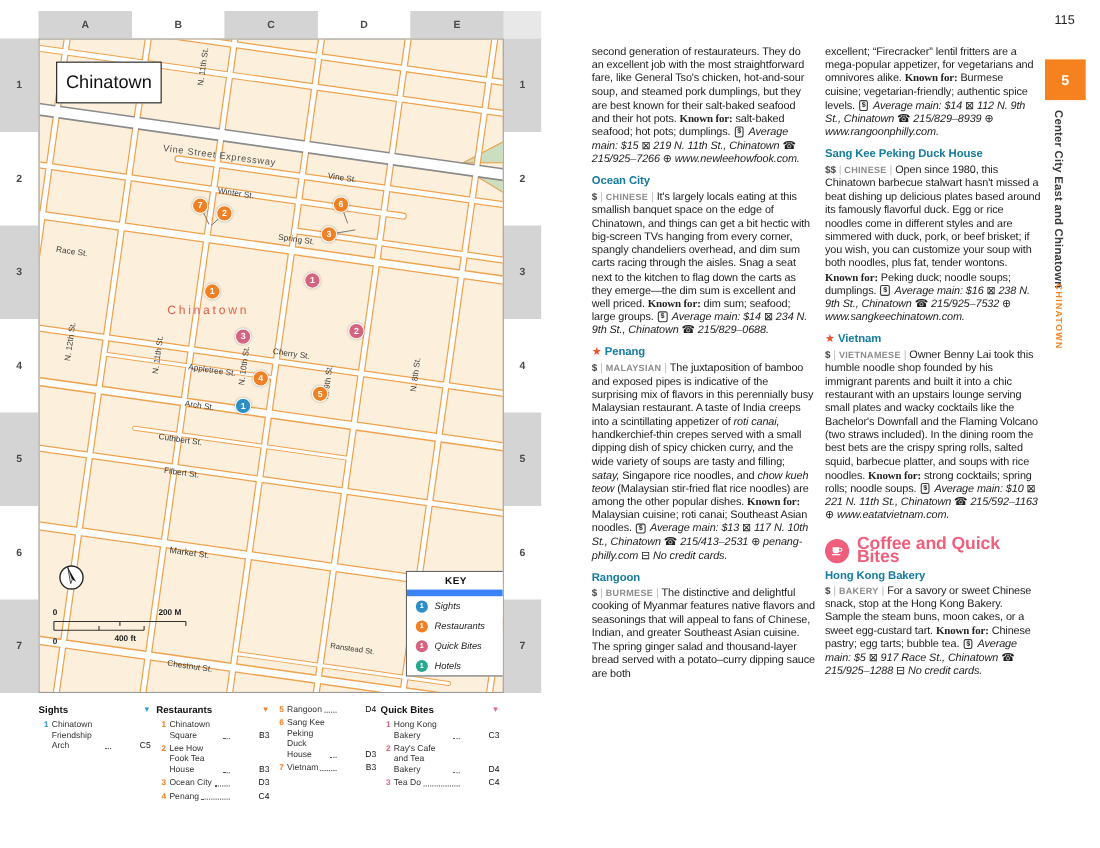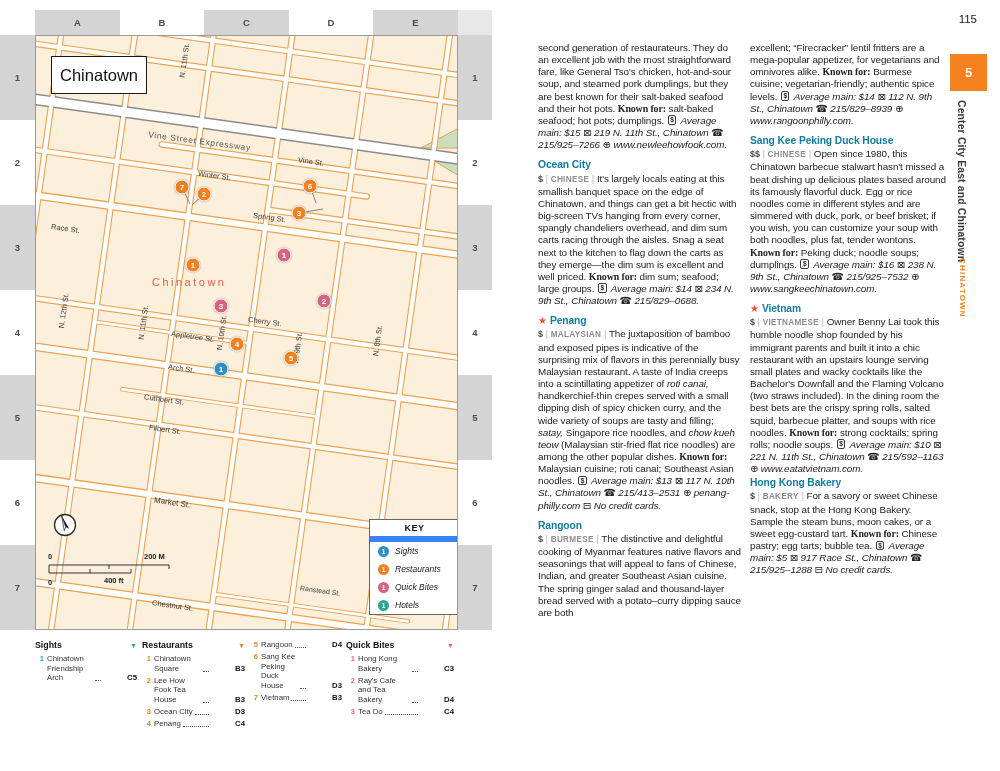--- a/index.html
+++ b/index.html
@@ -38,21 +38,21 @@
   .scale span{position:absolute;}
   
   .lgd{position:absolute;top:640px;font-size:7.8px;color:#333;}
   .lgd .hd{display:flex;justify-content:space-between;align-items:center;font-weight:bold;font-size:8.8px;color:#111;margin-bottom:4px;}
   .tri{font-size:7px;} .tri.b{color:#2E9BD6;} .tri.o{color:#F08022;} .tri.p{color:#E8637F;}
   .li{display:flex;margin-bottom:2.5px;line-height:9.6px;}
   .li .n{flex:none;width:9px;text-align:right;margin-right:3px;font-weight:bold;font-size:7.5px;}
   .n.b{color:#2E9BD6;} .n.o{color:#F08022;} .n.p{color:#E8637F;}
   .li .nm{max-width:74px;}
   .li .lead{flex:1;border-bottom:1px dotted #555;margin:0 2px 1.5px 2px;align-self:flex-end;min-width:6px;}
-  .li .ref{font-weight:bold;align-self:flex-end;color:#111;margin-left:24px;}
+  .li .ref{font-weight:normal;align-self:flex-end;color:#111;margin-left:24px;}
   
   .rcol{position:absolute;top:42px;font-size:9.9px;line-height:12.15px;color:#222;letter-spacing:-0.1px;}
   .rcol p{margin:0;}
   h3.rh{color:#147C9E;font-size:10.3px;font-weight:bold;margin:8px 0 1px 0;letter-spacing:-0.1px;}
   h3.rh .star,{color:#F0502E;}
   .star{color:#F0502E;margin-right:3px;font-size:10px;}
   .seg-b{font-weight:bold;font-family:Liberation Serif, serif;}
   .seg-i{font-style:italic;}
   .seg-cat{color:#8C8C8C;font-weight:bold;font-size:8.2px;letter-spacing:.3px;}
   .seg-pipe{color:#BDBDBD;}
@@ -343,20 +343,30 @@
     <h3 class="rh"><span>Rangoon</span></h3>
     <p><span class="seg-dol">$</span><span class="seg-pipe"> | </span><span class="seg-cat">BURMESE</span><span class="seg-pipe"> | </span><span>The distinctive and delightful cooking of Myanmar features native flavors and seasonings that will appeal to fans of Chinese, Indian, and greater Southeast Asian cuisine. The spring ginger salad and thousand-layer bread served with a potato–curry dipping sauce are both</span></p>
   </div>
 
   <div class="rcol" style="left:750px;width:196px">
     <p><span>excellent; “Firecracker” lentil fritters are a mega-popular appetizer, for vegetarians and omnivores alike. </span><span class="seg-b">Known for:</span><span> Burmese cuisine; vegetarian-friendly; authentic spice levels. </span><span class="seg-sq">$</span><span class="seg-i"> Average main: $14 ⊠ 112 N. 9th St., Chinatown ☎ 215/829–8939 ⊕ www.rangoonphilly.com.</span></p>
     <h3 class="rh"><span>Sang Kee Peking Duck House</span></h3>
     <p><span class="seg-dol">$$</span><span class="seg-pipe"> | </span><span class="seg-cat">CHINESE</span><span class="seg-pipe"> | </span><span>Open since 1980, this Chinatown barbecue stalwart hasn't missed a beat dishing up delicious plates based around its famously flavorful duck. Egg or rice noodles come in different styles and are simmered with duck, pork, or beef brisket; if you wish, you can customize your soup with both noodles, plus fat, tender wontons. </span><span class="seg-b">Known for:</span><span> Peking duck; noodle soups; dumplings. </span><span class="seg-sq">$</span><span class="seg-i"> Average main: $16 ⊠ 238 N. 9th St., Chinatown ☎ 215/925–7532 ⊕ www.sangkeechinatown.com.</span></p>
     <h3 class="rh"><span class="star">★</span><span>Vietnam</span></h3>
     <p><span class="seg-dol">$</span><span class="seg-pipe"> | </span><span class="seg-cat">VIETNAMESE</span><span class="seg-pipe"> | </span><span>Owner Benny Lai took this humble noodle shop founded by his immigrant parents and built it into a chic restaurant with an upstairs lounge serving small plates and wacky cocktails like the Bachelor's Downfall and the Flaming Volcano (two straws included). In the dining room the best bets are the crispy spring rolls, salted squid, barbecue platter, and soups with rice noodles. </span><span class="seg-b">Known for:</span><span> strong cocktails; spring rolls; noodle soups. </span><span class="seg-sq">$</span><span class="seg-i"> Average main: $10 ⊠ 221 N. 11th St., Chinatown ☎ 215/592–1163 ⊕ www.eatatvietnam.com.</span></p>
+    <div class="shead">
+      <span class="circ">
+        <svg width="14" height="14" viewBox="0 0 24 24">
+          <path d="M5 6 h10 v4.5 a5 5 0 0 1 -10 0 z" fill="#fff"></path>
+          <path d="M15 7.5 h2.2 a2.4 2.4 0 0 1 0 4.8 h-2.2" stroke="#fff" stroke-width="1.6" fill="none"></path>
+          <rect x="4" y="16.5" width="13" height="2" fill="#fff"></rect>
+        </svg>
+      </span>
+      <h2>Coffee and Quick Bites</h2>
+    </div>
     <h3 class="rh" style="margin-top:2px"><span>Hong Kong Bakery</span></h3>
     <p><span class="seg-dol">$</span><span class="seg-pipe"> | </span><span class="seg-cat">BAKERY</span><span class="seg-pipe"> | </span><span>For a savory or sweet Chinese snack, stop at the Hong Kong Bakery. Sample the steam buns, moon cakes, or a sweet egg-custard tart. </span><span class="seg-b">Known for:</span><span> Chinese pastry; egg tarts; bubble tea. </span><span class="seg-sq">$</span><span class="seg-i"> Average main: $5 ⊠ 917 Race St., Chinatown ☎ 215/925–1288 ⊟ No credit cards.</span></p>
   </div>
 
   <div class="pageno">115</div>
   <div class="tab">5</div>
   <div class="vtitle">Center City East and Chinatown</div>
   <div class="vsec">CHINATOWN</div>
 
 </div>

